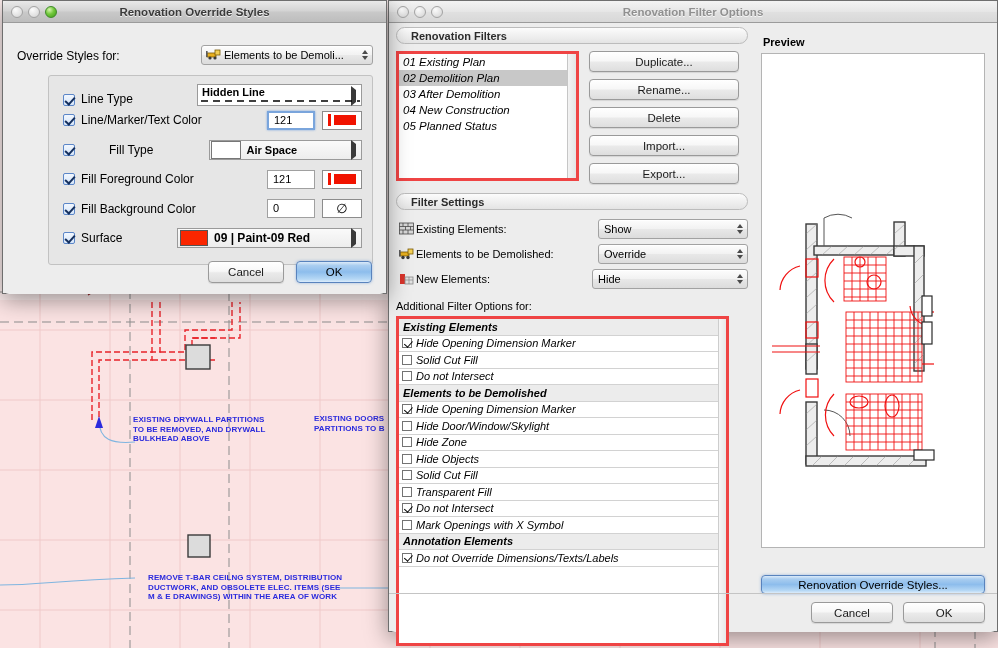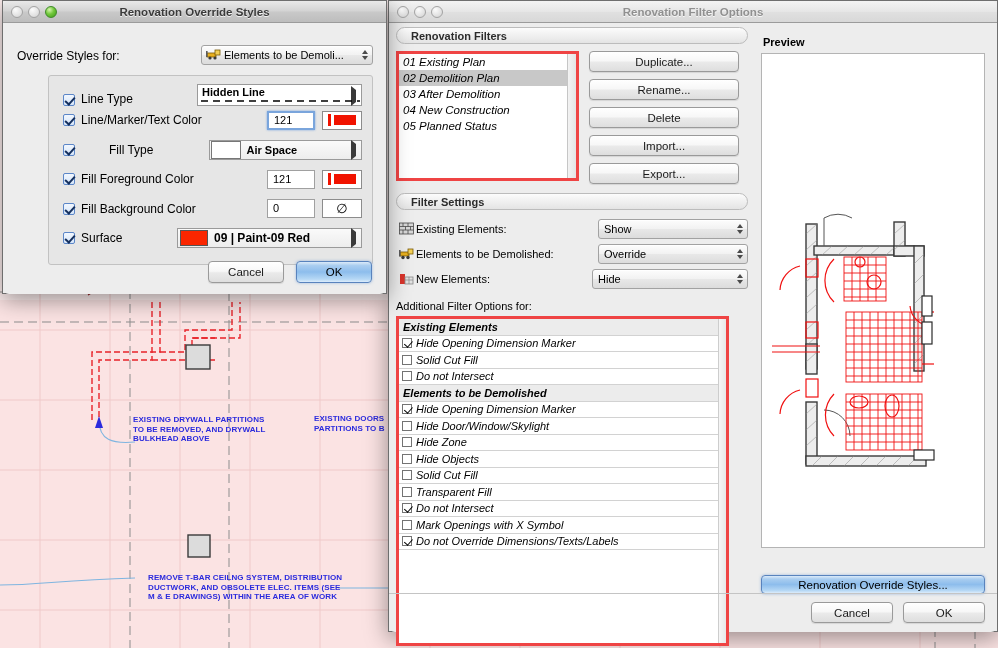--- a/index.html
+++ b/index.html
@@ -355,20 +355,23 @@
               <span class="cbs"></span>
               <span>Transparent Fill</span>
             </div>
             <div class="optrow">
               <span class="cbs on"></span>
               <span>Do not Intersect</span>
             </div>
             <div class="optrow">
               <span class="cbs"></span>
               <span>Mark Openings with X Symbol</span>
+            </div>
+            <div class="optrow header">
+              <span>Annotation Elements</span>
             </div>
             <div class="optrow">
               <span class="cbs on"></span>
               <span>Do not Override Dimensions/Texts/Labels</span>
             </div>
           </div>
         <div style="position:absolute; right:0; top:0; width:8px; height:100%;
                     background:linear-gradient(90deg,#f6f6f6,#e8e8e8); border-left:1px solid #cdcdcd;"></div>
       </div>
     </div>

